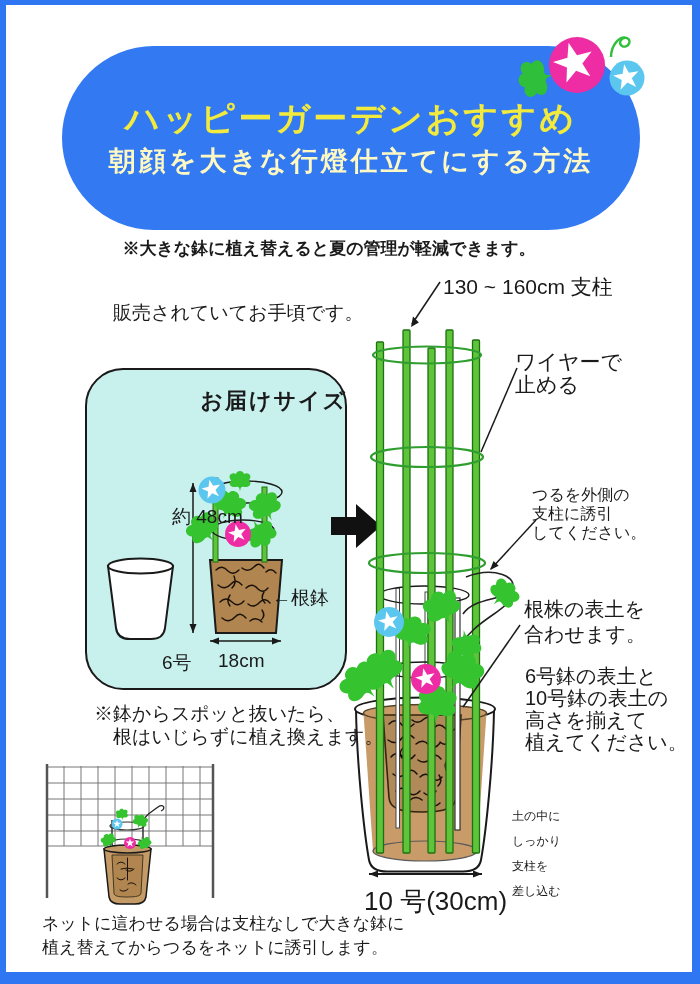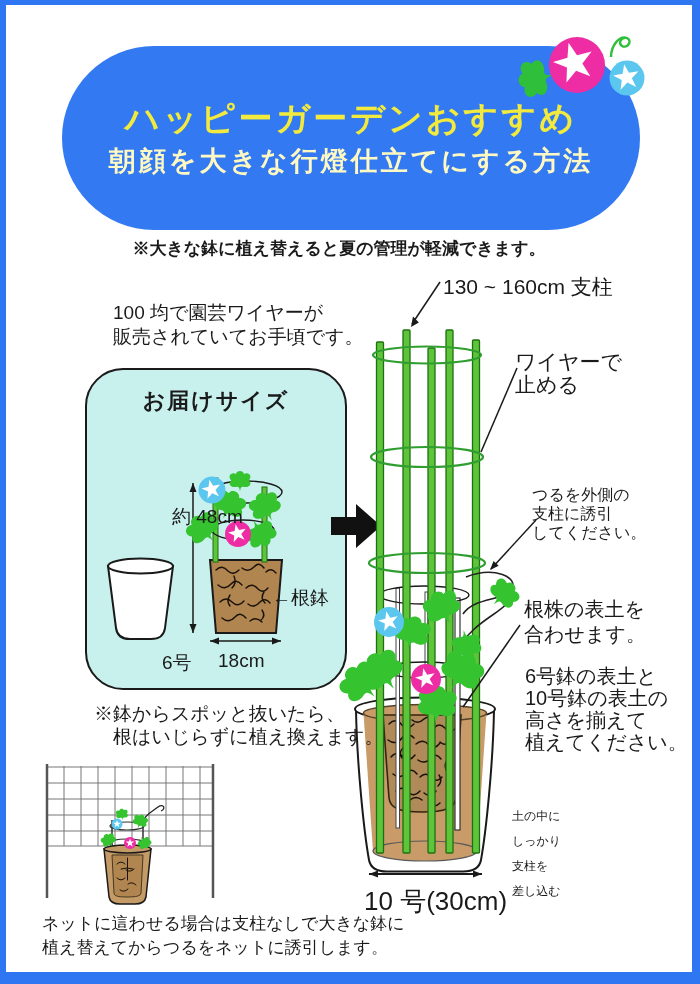--- a/index.html
+++ b/index.html
@@ -27,21 +27,21 @@
   }
   .bubble .subtitle{
     color:#fef9c3;font-size:27px;font-weight:bold;letter-spacing:3px;margin-top:6px;line-height:1.2;
   }
   .dbox{
     position:absolute;left:79px;top:363px;width:262px;height:322px;
     box-sizing:border-box;
     background:#c8f1ee;border:2px solid #1a1a1a;border-radius:38px;
   }
   .dbox-title{
-    position:absolute;left:79px;top:381px;width:262px;text-align:center;
+    position:absolute;left:79px;top:381px;width:262px;text-align:right;
     font-size:22px;font-weight:600;letter-spacing:2px;
   }
   svg{display:block;}
 </style>
 </head>
 <body>
 
 <svg width="0" height="0" style="position:absolute" aria-hidden="true">
   <defs>
     <path id="leaf-shape" d="M0 12 C1 7 1 6 4 6 C11 8 16 2 11 -2 C16 -7 11 -13 5 -10 C4 -15 -4 -15 -5 -10 C-11 -13 -16 -7 -11 -2 C-16 2 -11 8 -4 6 C-1 6 -1 7 0 12 Z"></path>
@@ -62,24 +62,23 @@
       <circle cx="577" cy="65" r="28" fill="#ee2da4"></circle>
       <use href="#star-shape" transform="translate(574,63) rotate(-15) scale(2.1)" fill="#ffffff"></use>
     </g>
     <g>
       <circle cx="627" cy="78" r="17.5" fill="#5bc7ee"></circle>
       <use href="#star-shape" transform="translate(626.5,77.5) rotate(-10) scale(1.35)" fill="#ffffff"></use>
     </g>
     <path d="M611 57 C611 45 620 35 627 38 C633 41 627 49 622 46 C618 43 621 37 627 38" stroke="#2fbf3a" stroke-width="2.4" fill="none"></path>
   </svg>
 
-  <div class="lbl" style="left:10px;top:232px;width:646px;text-align:center;font-size:17px;font-weight:600;">※大きな鉢に植え替えると夏の管理が軽減できます。</div>
+  <div class="lbl" style="left:0;top:232px;width:646px;text-align:center;font-size:17px;font-weight:600;">※大きな鉢に植え替えると夏の管理が軽減できます。</div>
 
   <div class="lbl" style="left:107px;top:296px;font-size:19px;line-height:24px;">
-    <div>100 均で園芸ワイヤーが</div>
     <div>販売されていてお手頃です。</div>
   </div>
 
   <div class="lbl" style="left:437px;top:268px;font-size:21px;">130 ~ 160cm 支柱</div>
 
   <div class="dbox"></div>
   <div class="dbox-title lbl">お届けサイズ</div>
 
   <svg class="abs" style="left:79px;top:363px;" width="262" height="322" viewBox="85 368 262 322">
 

